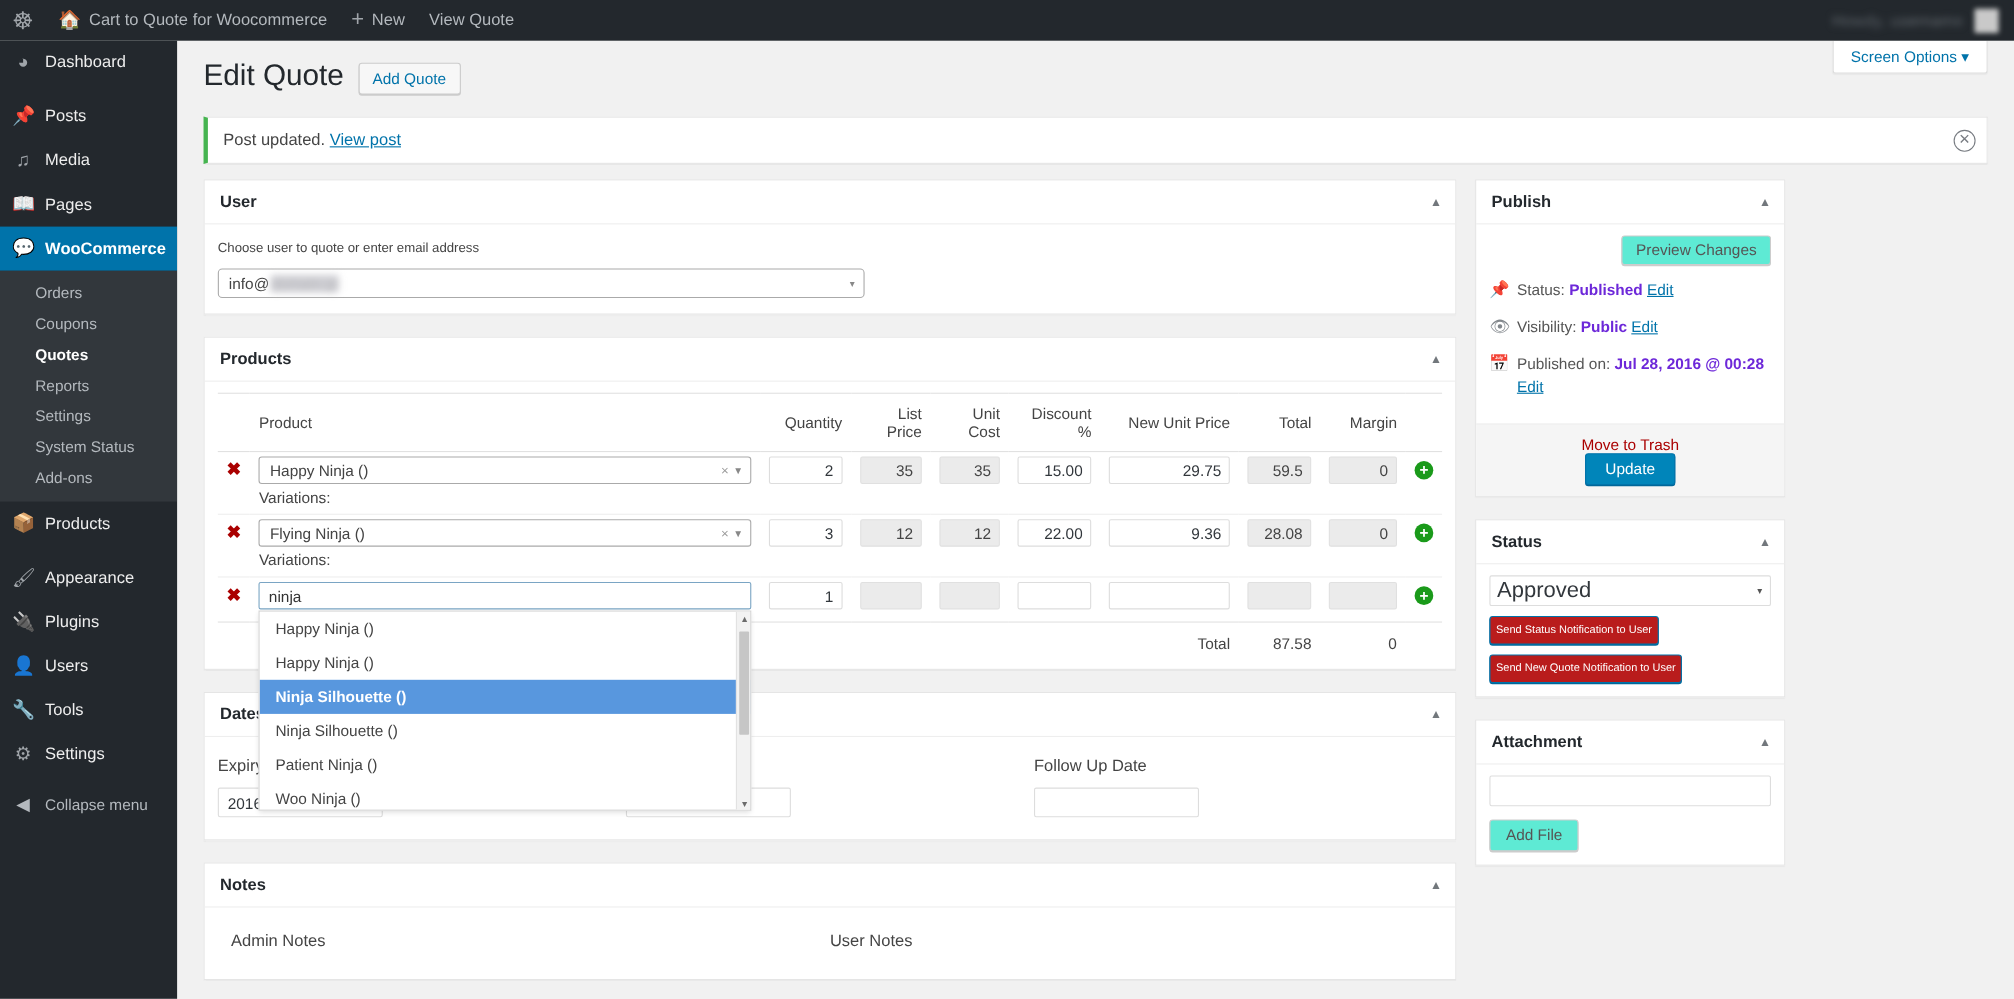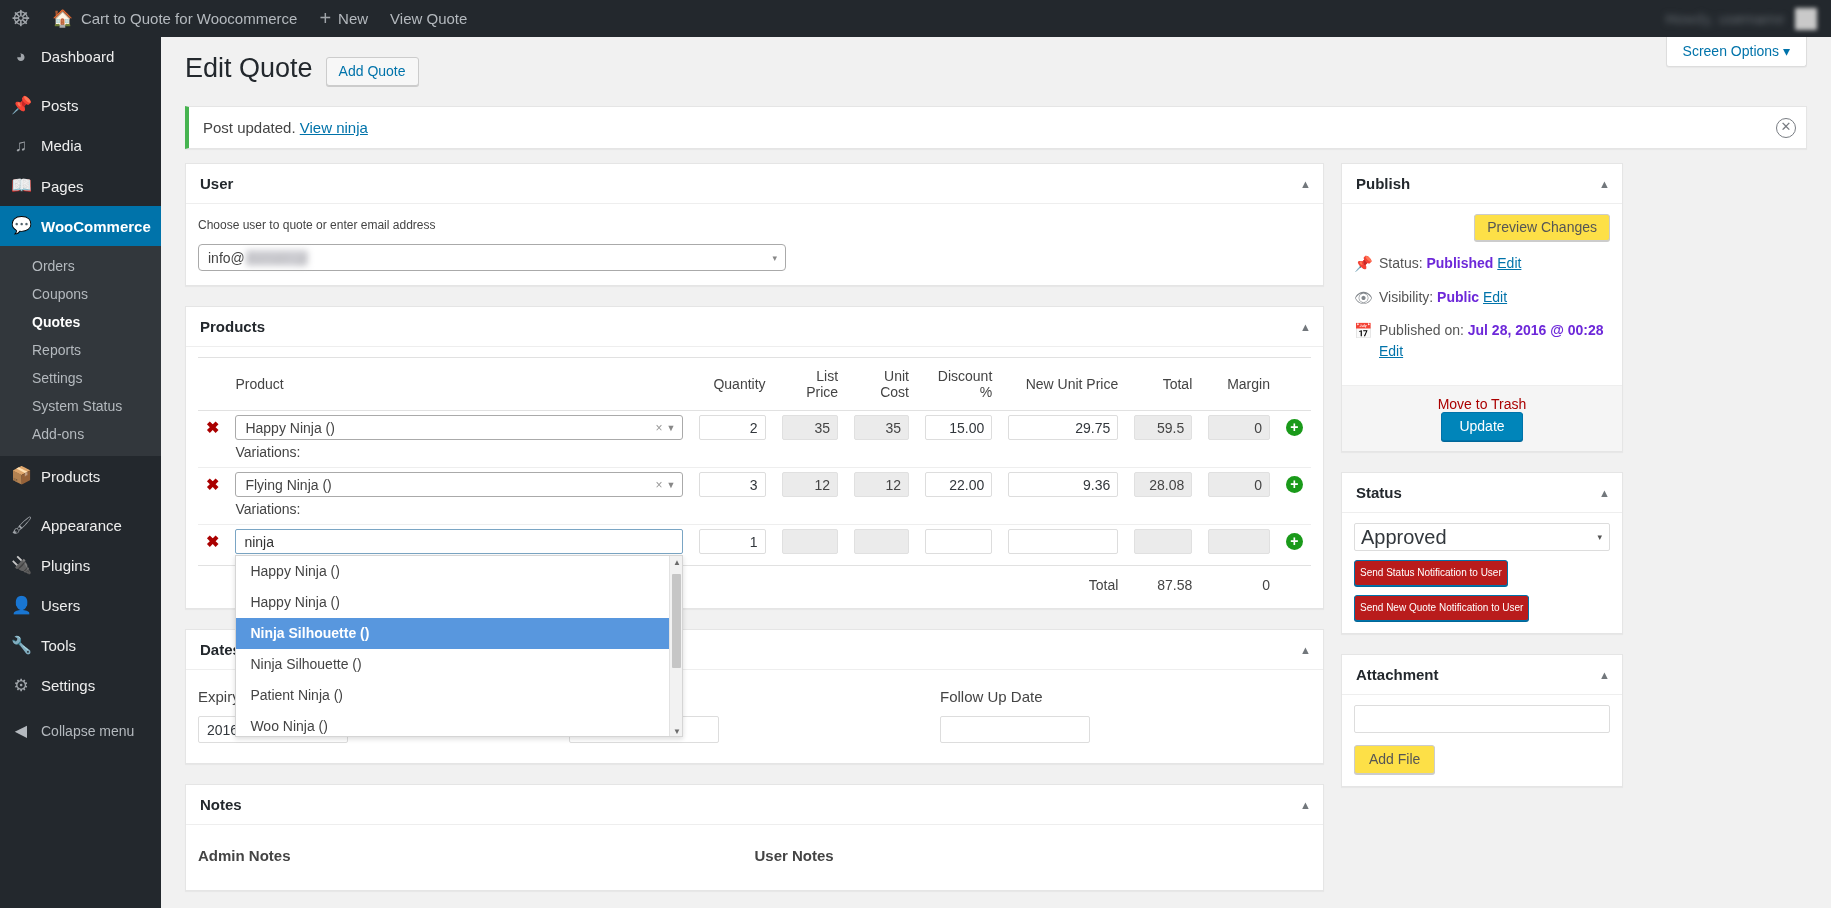--- a/index.html
+++ b/index.html
@@ -179,21 +179,21 @@
   .notes-grid { display: flex; }
   .notes-col { width: 560px; }
   .notes-col .lbl { font-size: 15px; color: #444; }
 
   
   .side-inside { padding: 10px 12px 12px; }
   .btn {
     display: inline-block; border-radius: 3px; font-size: 14px; cursor: pointer; text-align: center;
   }
   .btn-secondary {
-    background: #fde047; border: 1px solid #ccc; color: #555; padding: 4px 12px 5px; box-shadow: 0 1px 0 #ccc;
+    background: #5eead4; border: 1px solid #ccc; color: #555; padding: 4px 12px 5px; box-shadow: 0 1px 0 #ccc;
   }
   .btn-primary {
     background: #0085ba; border: 1px solid #0073aa; color: #fff; padding: 5px 17px 6px;
     box-shadow: 0 1px 0 #006799; font-weight: 400;
   }
   .misc-row { display: flex; align-items: flex-start; gap: 8px; margin-bottom: 11px; font-size: 14px; color: #555; line-height: 1.5; }
   .misc-ico { width: 17px; text-align: center; color: #82878c; font-size: 15px; flex: none; }
   .misc-row b { color: #6d28d9; }
   .misc-row a { color: #0073aa; }
   .major-actions { display: flex; align-items: center; justify-content: space-between; background: #f5f5f5; border-top: 1px solid #eee; padding: 10px 12px; flex-direction: column; }
@@ -317,21 +317,21 @@
     </div>
   </div>
 
   <div class="page-head">
     <h1 class="page-title">Edit Quote</h1>
     <div class="page-title-action">Add Quote</div>
   </div>
 
   <div class="notice">
     <span>Post updated.</span>
-    <a href="#">View ninja</a>
+    <a href="#">View post</a>
     <span class="notice-dismiss">✕</span>
   </div>
 
   <div id="cols">
 
     <div id="col-main">
 
       <div class="postbox">
         <div class="postbox-header">
           <h2>User</h2>
@@ -494,21 +494,21 @@
             </div>
           </div>
         </div>
       </div>
 
       <div class="postbox">
         <div class="postbox-header">
           <h2>Notes</h2>
           <span class="toggle-arrow">▲</span>
         </div>
-        <div class="inside" style="padding:22px 12px 26px;font-weight:bold;">
+        <div class="inside" style="padding:22px 24px 26px;">
           <div class="notes-grid">
             <div class="notes-col">
               <div class="lbl">Admin Notes</div>
             </div>
             <div class="notes-col">
               <div class="lbl">User Notes</div>
             </div>
           </div>
         </div>
       </div>

